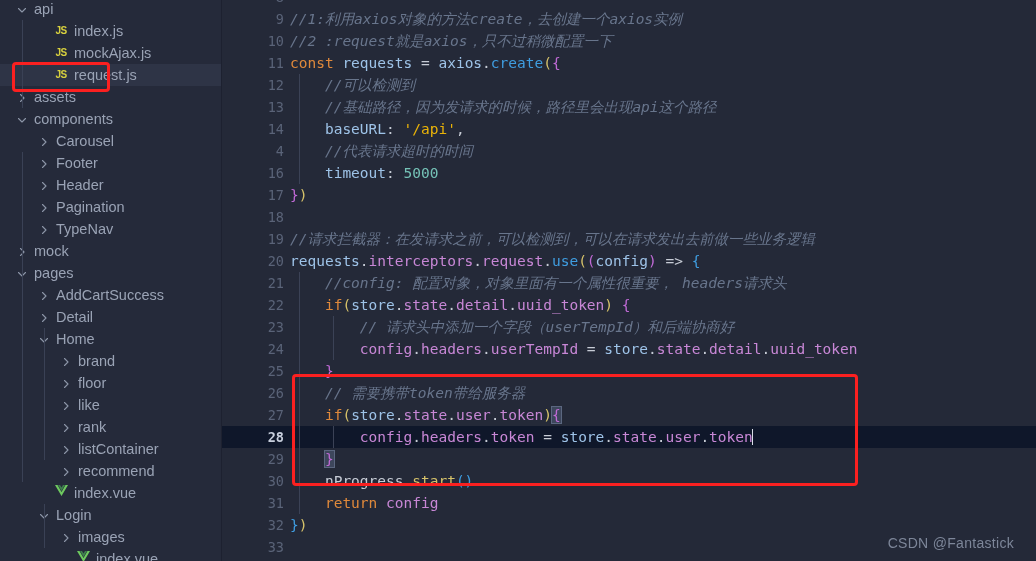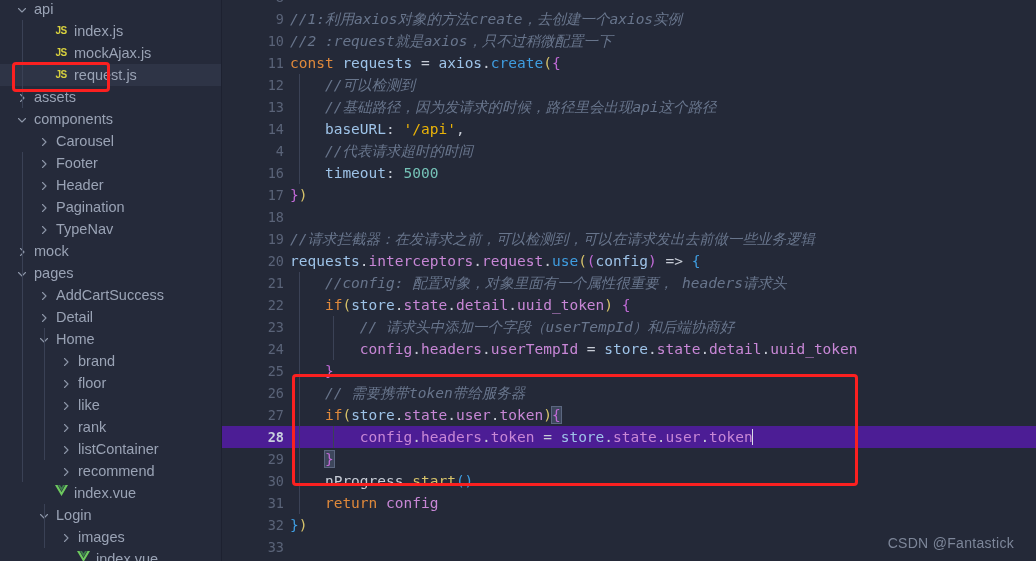--- a/index.html
+++ b/index.html
@@ -119,21 +119,21 @@
     right: 0;
   }
   .code-line {
     position: relative;
     height: 22px;
     line-height: 22px;
     white-space: pre;
     font-size: 14.5px;
     font-family: "DejaVu Sans Mono", "Liberation Mono", monospace;
   }
-  .code-line.current { background: #4c1d95; }
+  .code-line.current { background: #0f172a; }
   .lineno {
     position: absolute;
     left: 0;
     width: 62px;
     text-align: right;
     color: #5a6378;
     font-size: 13.5px;
     font-family: "DejaVu Sans Mono", "Liberation Mono", monospace;
   }
   .code-line.current .lineno { color: #c8cfdd; font-weight: bold; }

